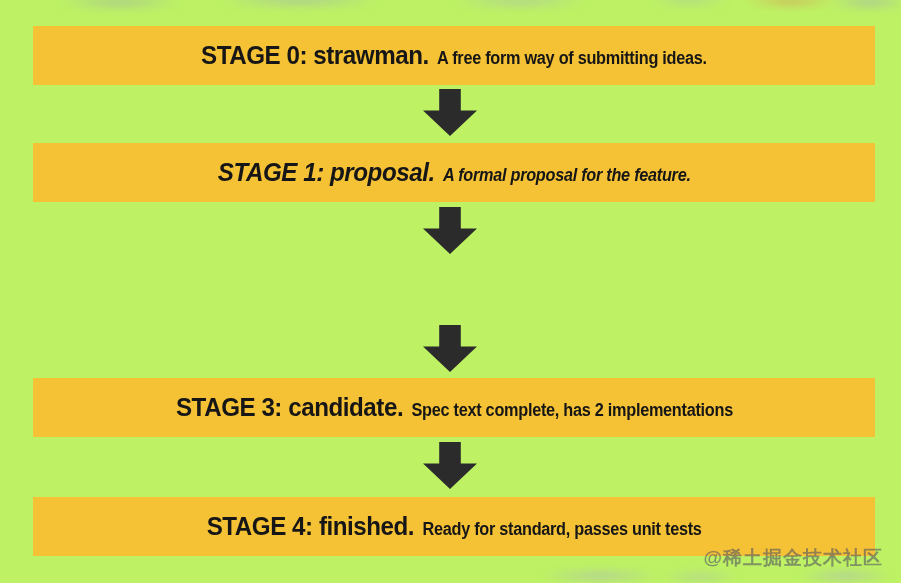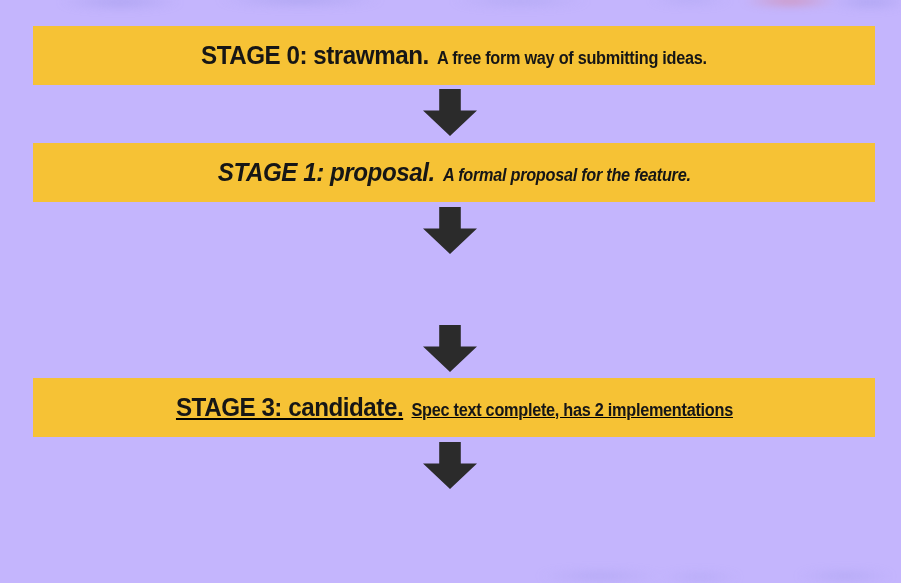--- a/index.html
+++ b/index.html
@@ -3,21 +3,21 @@
 <meta charset="utf-8">
 <style>
   html,body{margin:0;padding:0;}
   body{
     font-family:"Liberation Sans", sans-serif;
     background:#ffffff;
   }
   .canvas{
     position:relative;
     width:901px;height:583px;
-    background:#c4b5fd;
+    background:#bef264;
     overflow:hidden;
   }
   
   .deco{
     position:absolute;
     filter:blur(4px);
     pointer-events:none;
   }
   .deco-top{
     left:0;top:-8px;width:901px;height:24px;
@@ -38,21 +38,21 @@
   }
   .stage-bar{
     position:absolute;
     left:33px;width:842px;height:59px;
     background:#F6C235;
     display:flex;align-items:center;justify-content:center;
   }
   .bar-0{top:26px;}
   .bar-1{top:143px;font-style:italic;}
   .bar-2{top:261px;}
-  .bar-3{top:378px;text-decoration:underline;}
+  .bar-3{top:378px;}
   .bar-4{top:497px;}
   .bar-text{
     display:flex;align-items:baseline;white-space:nowrap;
     transform:scaleX(0.93);transform-origin:center;
     color:#161616;
   }
   .stage-title{
     font-weight:bold;font-size:26px;letter-spacing:-0.5px;
   }
   .stage-desc{
@@ -108,15 +108,22 @@
 
   <div class="stage-bar bar-3">
     <div class="bar-text">
       <span class="stage-title">STAGE 3: candidate.</span>
       <span class="stage-desc">Spec text complete, has 2 implementations</span>
     </div>
   </div>
 
   <div class="arrow-down arr-3"></div>
 
+  <div class="stage-bar bar-4">
+    <div class="bar-text">
+      <span class="stage-title">STAGE 4: finished.</span>
+      <span class="stage-desc">Ready for standard, passes unit tests</span>
+    </div>
+  </div>
 
+  <div class="watermark">@稀土掘金技术社区</div>
 
 </div>
 
 </body></html>

